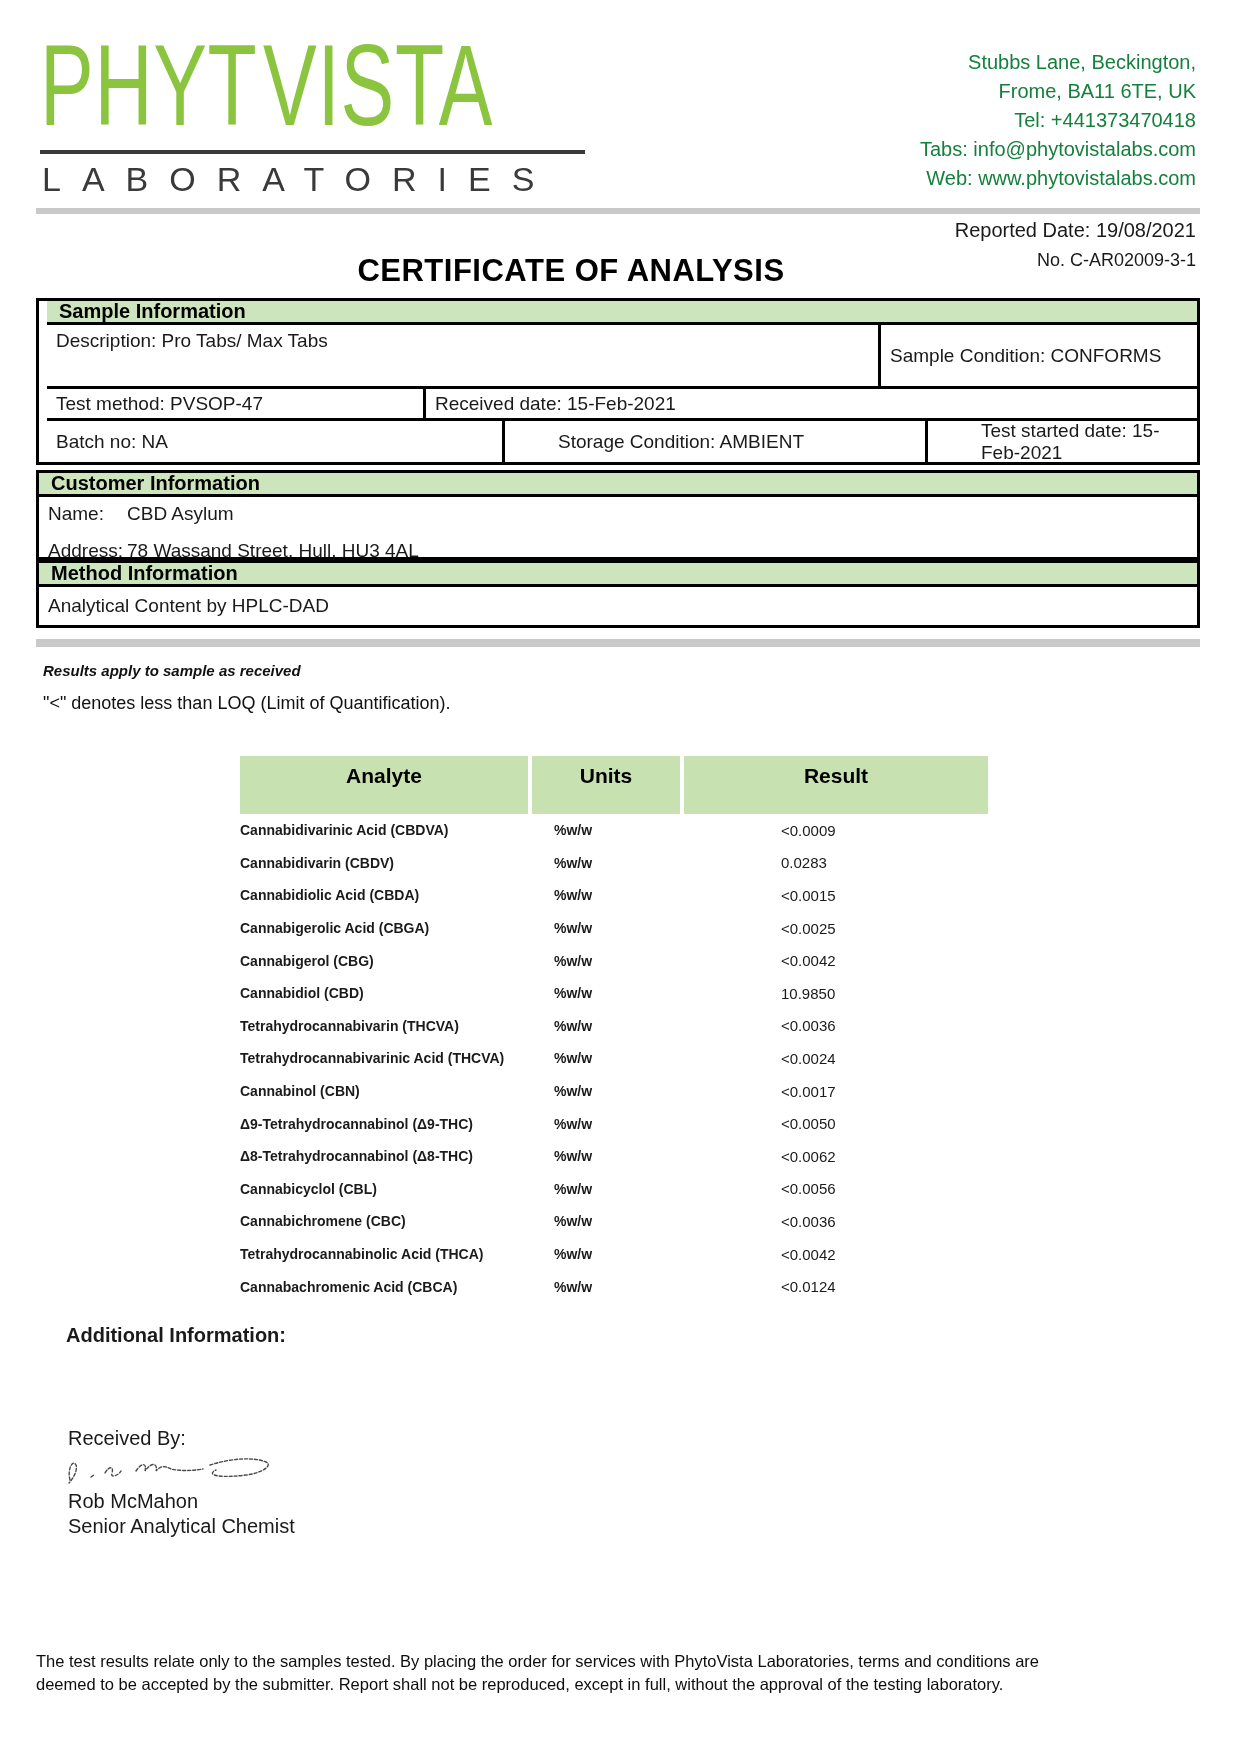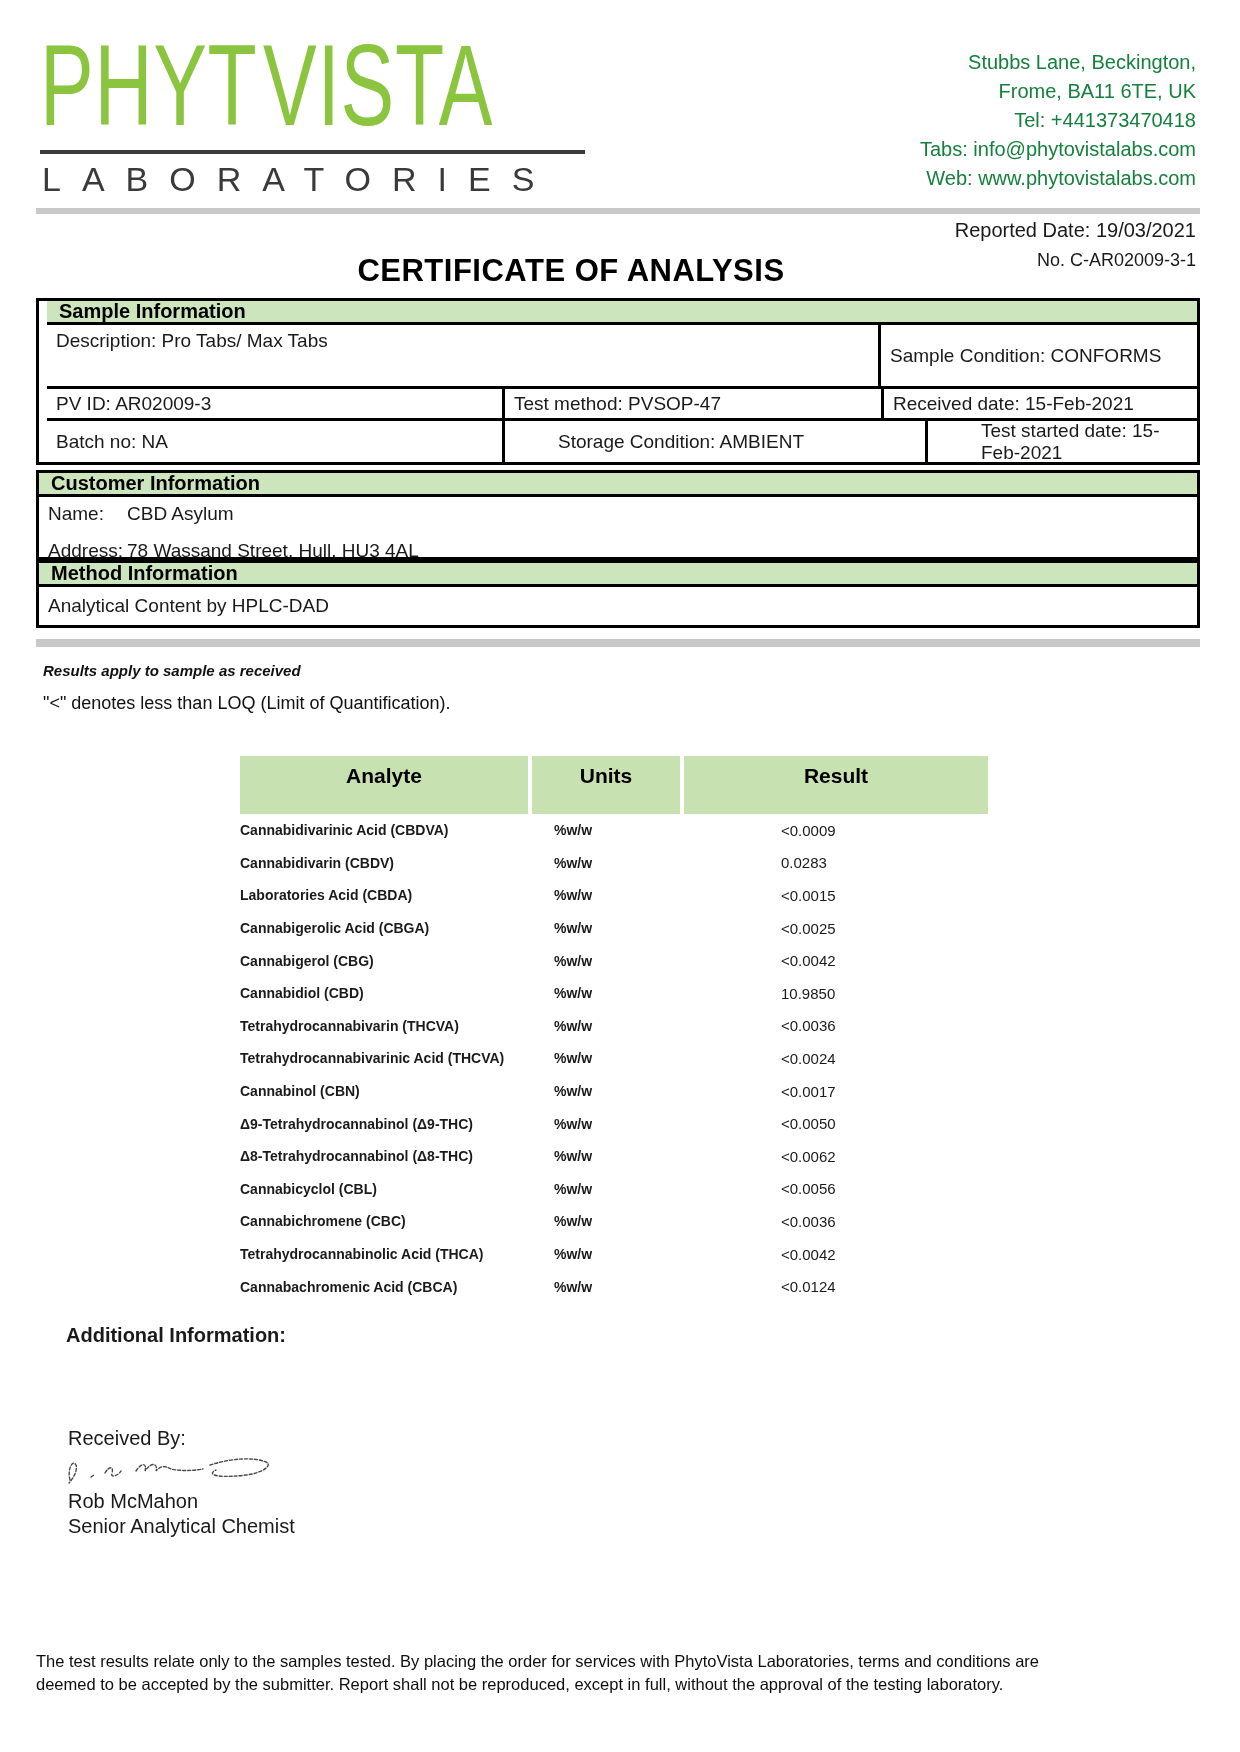--- a/index.html
+++ b/index.html
@@ -109,34 +109,33 @@
     <div>Stubbs Lane, Beckington,</div>
     <div>Frome, BA11 6TE, UK</div>
     <div>Tel: +441373470418</div>
     <div>Tabs: info@phytovistalabs.com</div>
     <div>Web: www.phytovistalabs.com</div>
   </div>
 
   <div class="divider divider-1"></div>
 
   <div class="report-meta">
-    <div class="rdate">Reported Date: 19/03/2021</div>
+    <div class="rdate">Reported Date: 19/08/2021</div>
     <div class="rno">No. C-AR02009-3-1</div>
   </div>
 
   <div class="doc-title">CERTIFICATE OF ANALYSIS</div>
 
   <div class="box box-sample">
     <div class="band">Sample Information</div>
     <div class="row h-desc">
       <div class="cell top br w-desc">Description: Pro Tabs/ Max Tabs</div>
       <div class="cell w3">Sample Condition: CONFORMS</div>
     </div>
     <div class="row h-pv">
-      <div class="cell br w1">PV ID: AR02009-3</div>
       <div class="cell br w2">Test method: PVSOP-47</div>
       <div class="cell w3">Received date: 15-Feb-2021</div>
     </div>
     <div class="row h-batch last">
       <div class="cell br w1">Batch no: NA</div>
       <div class="cell br w2">Storage Condition: AMBIENT</div>
       <div class="cell w3">Test started date: 15-Feb-2021</div>
     </div>
   </div>
 
@@ -175,21 +174,21 @@
           <div class="c-analyte">Cannabidivarinic Acid (CBDVA)</div>
           <div class="c-units">%w/w</div>
           <div class="c-result">&lt;0.0009</div>
         </div>
         <div class="rrow">
           <div class="c-analyte">Cannabidivarin (CBDV)</div>
           <div class="c-units">%w/w</div>
           <div class="c-result">0.0283</div>
         </div>
         <div class="rrow">
-          <div class="c-analyte">Laboratories Acid (CBDA)</div>
+          <div class="c-analyte">Cannabidiolic Acid (CBDA)</div>
           <div class="c-units">%w/w</div>
           <div class="c-result">&lt;0.0015</div>
         </div>
         <div class="rrow">
           <div class="c-analyte">Cannabigerolic Acid (CBGA)</div>
           <div class="c-units">%w/w</div>
           <div class="c-result">&lt;0.0025</div>
         </div>
         <div class="rrow">
           <div class="c-analyte">Cannabigerol (CBG)</div>

